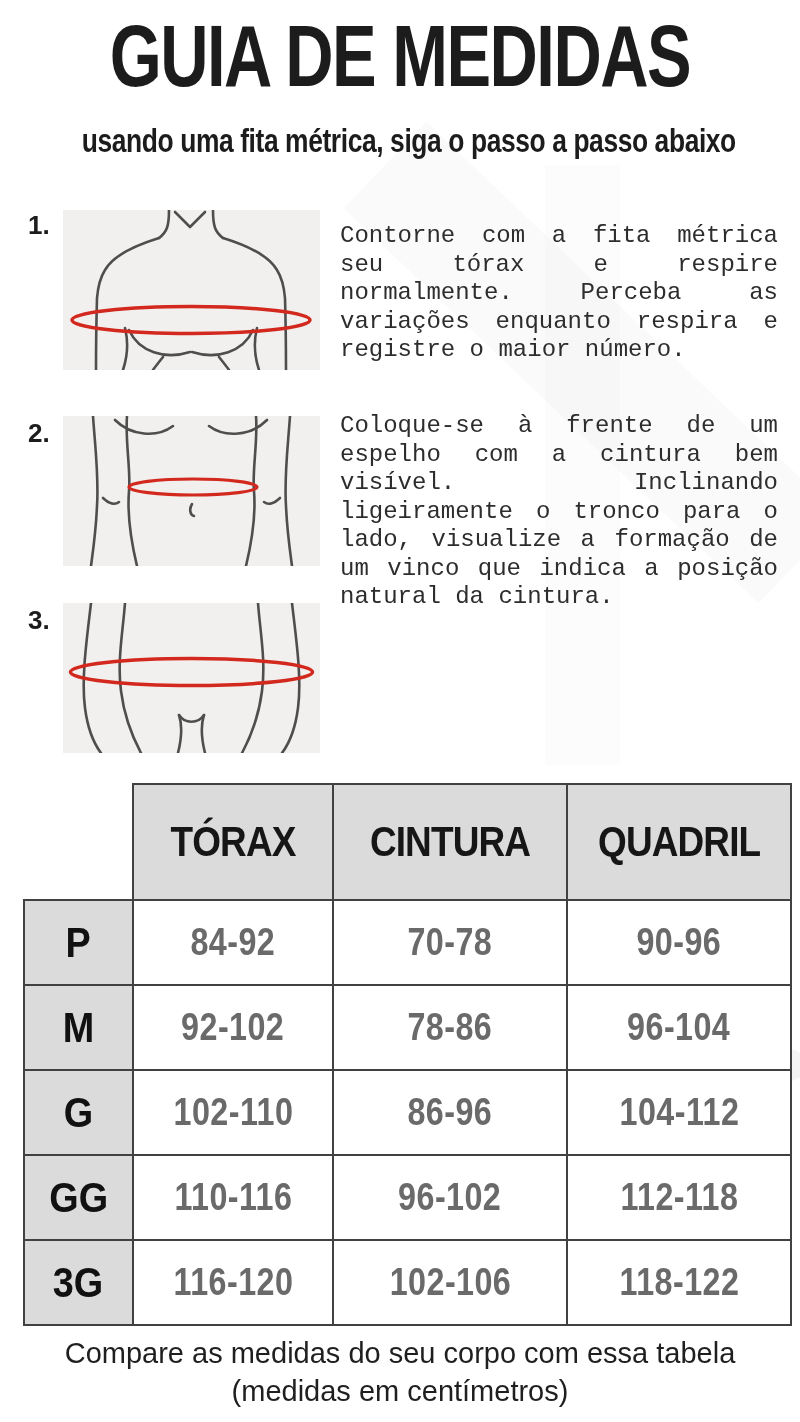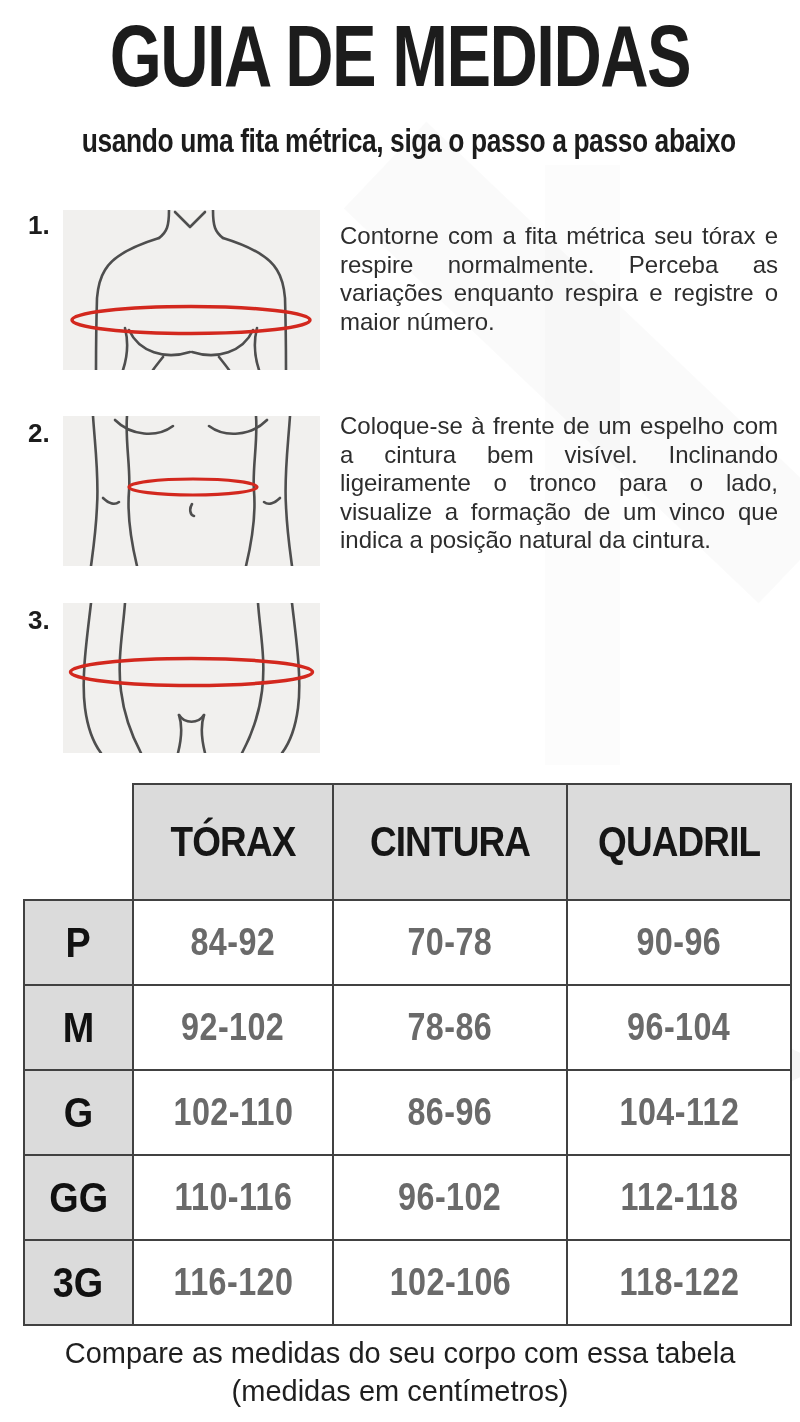--- a/index.html
+++ b/index.html
@@ -44,21 +44,21 @@
     font-size:26px; font-weight:800; color:#1c1c1c;
   }
   .illu {
     position:absolute; left:63px;
     background:#f1f0ee;
   }
   .illu svg { display:block; }
   .step-text {
     position:absolute; left:340px; width:438px;
     font-size:24px; line-height:28.5px;
-    text-align:justify; color:#2d2d2d;
+    text-align:justify; color:#2d2d2d;font-family:Liberation Mono, monospace;
   }
   #step1-num { top:210px; } #illu1 { top:210px; } #text1 { top:222px; }
   #step2-num { top:418px; } #illu2 { top:416px; } #text2 { top:412px; }
   #step3-num { top:605px; } #illu3 { top:603px; } #text3 { top:620px; }
 
   .size-table {
     position:absolute; left:23px; top:783px;
     width:767px; border-collapse:collapse; table-layout:fixed;
   }
   .size-table th, .size-table td {

